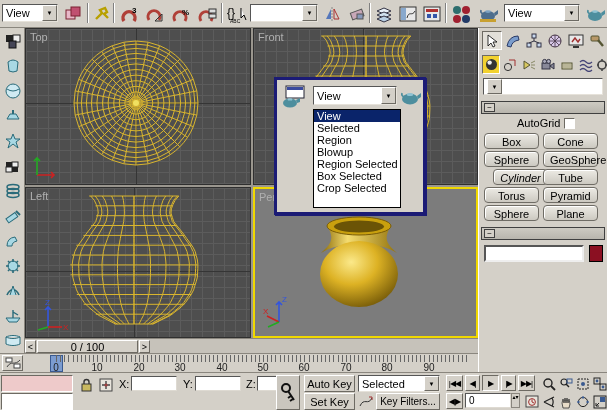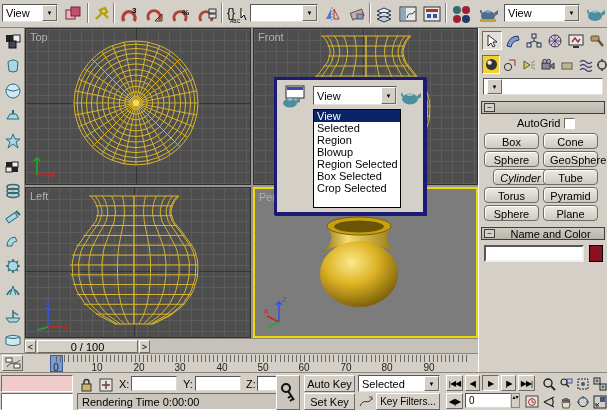--- a/index.html
+++ b/index.html
@@ -470,21 +470,20 @@
           <path d="M7 3 V11 M3 7 H11" stroke="#444" stroke-width="1.4"></path>
           <circle cx="7" cy="7" r="1.6" fill="#a04040"></circle>
         </svg>
     </span>
     <span class="abs" style="left:119px;top:5px;">X:</span>
     <div class="abs fieldw" style="left:131px;top:3px;width:46px;height:15px;"></div>
     <span class="abs" style="left:183px;top:5px;">Y:</span>
     <div class="abs fieldw" style="left:195px;top:3px;width:46px;height:15px;"></div>
     <span class="abs" style="left:246px;top:5px;">Z:</span>
     <div class="abs fieldw" style="left:257px;top:3px;width:42px;height:15px;"></div>
-    <div class="abs sunken" style="left:77px;top:20px;width:222px;height:17px;background:#cac6be;padding:2px 0 0 4px;font-size:11px;white-space:nowrap;overflow:hidden;">Rendering Time  0:00:00</div>
 
     <span class="abs raised icon" style="left:276px;top:2px;width:24px;height:35px;background:#cac6be;">
       <svg width="18" height="22">
           <circle cx="7" cy="6" r="4" fill="none" stroke="#111" stroke-width="2"></circle>
           <path d="M9 9 L15 18 M12 14 L9 16 M14 17 L11 19" stroke="#111" stroke-width="2" fill="none"></path>
         </svg>
     </span>
 
     <span class="abs raised icon" style="left:304px;top:2px;width:51px;height:17px;font-size:11px;">Auto Key</span>
     <span class="abs raised icon" style="left:304px;top:20px;width:51px;height:17px;font-size:11px;">Set Key</span>
@@ -671,19 +670,18 @@
     <button class="objbtn" style="left:64px;top:123px;">GeoSphere</button>
     <button class="objbtn" style="left:14px;top:141px;font-style:italic;">Cylinder</button>
     <button class="objbtn" style="left:64px;top:141px;">Tube</button>
     <button class="objbtn" style="left:5px;top:159px;">Torus</button>
     <button class="objbtn" style="left:64px;top:159px;">Pyramid</button>
     <button class="objbtn" style="left:5px;top:177px;">Sphere</button>
     <button class="objbtn" style="left:64px;top:177px;">Plane</button>
 
     <div class="abs rollhead" style="left:2px;top:199px;width:124px;">
       <span class="minus">−</span>
-      <span class="htxt">Name and Color</span>
     </div>
     <div class="abs fieldw" style="left:5px;top:217px;width:100px;height:17px;border-width:2px;border-style:solid;border-color:#565656 #eee #eee #565656;"></div>
     <div class="abs" style="left:110px;top:217px;width:14px;height:17px;background:#8b1022;border:1px solid #000;"></div>
   </div>
 
 </div>
 
 </body></html>

